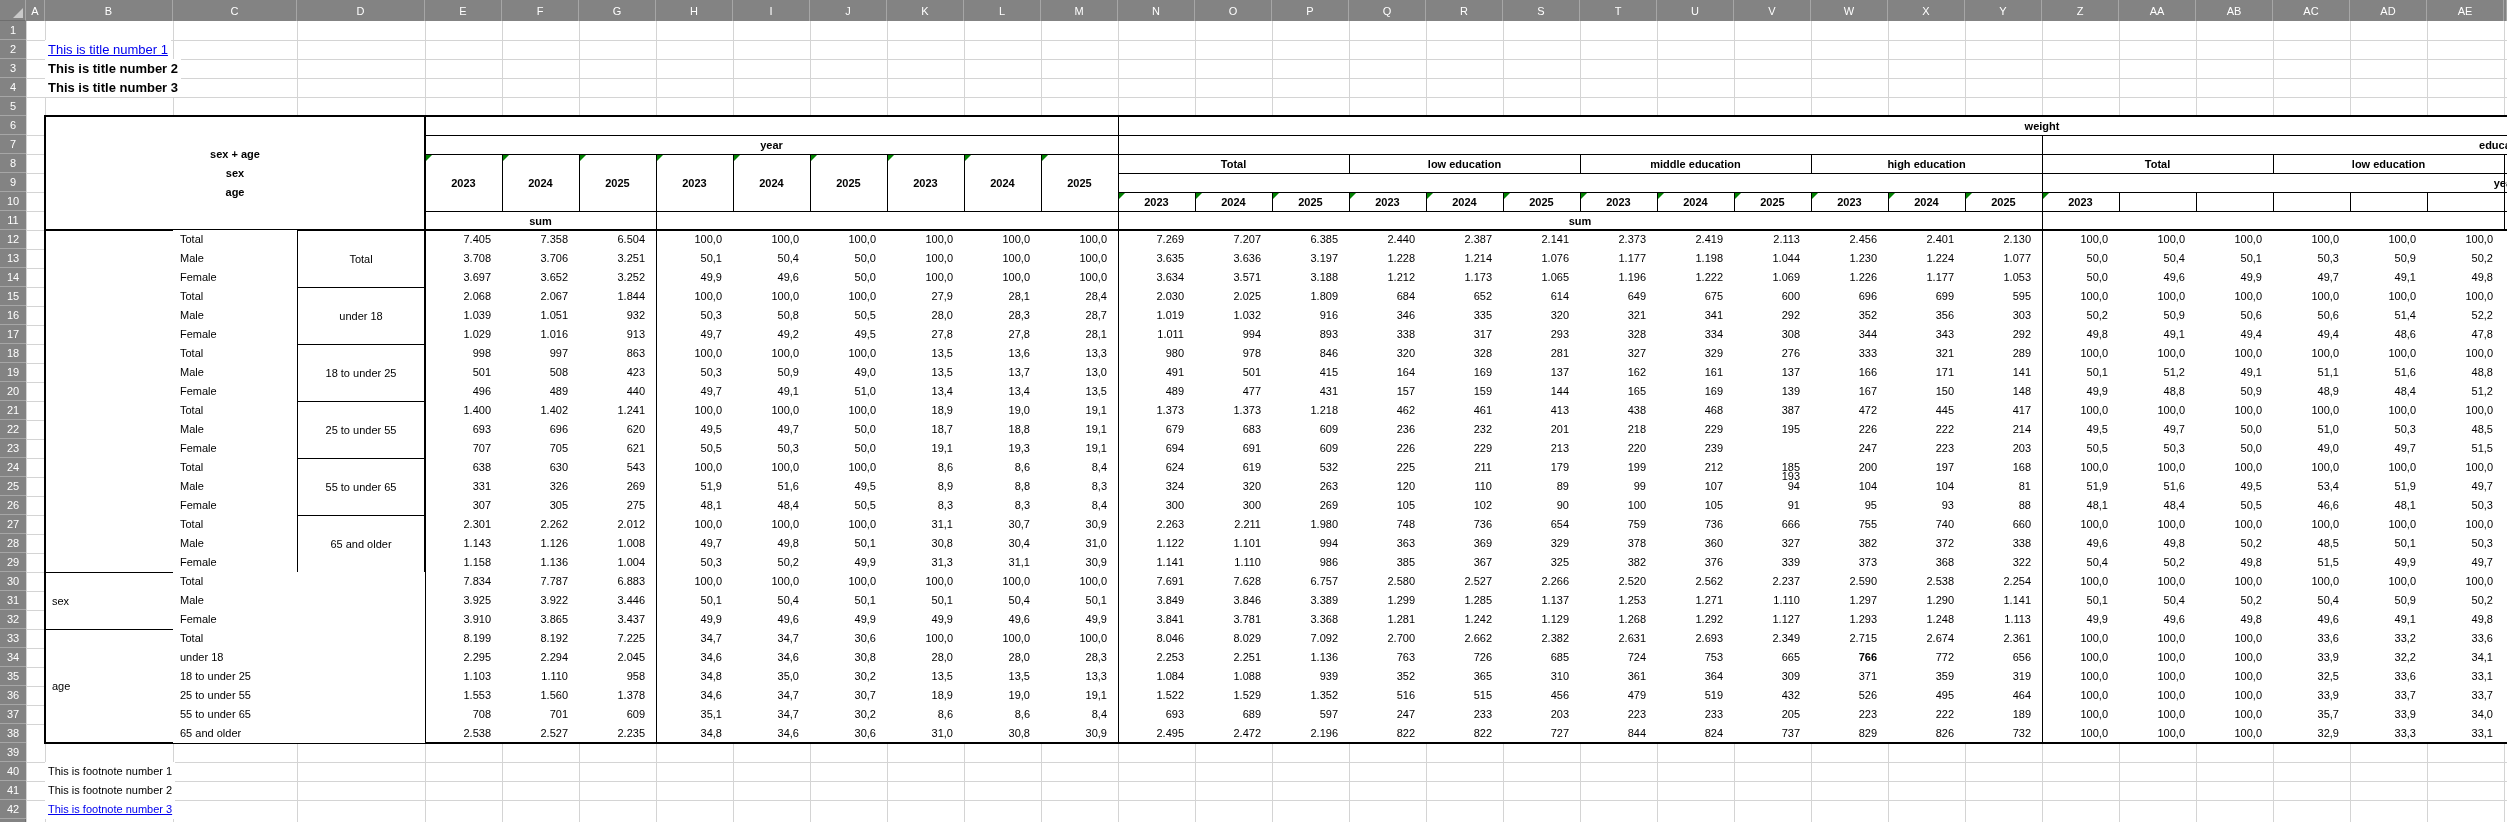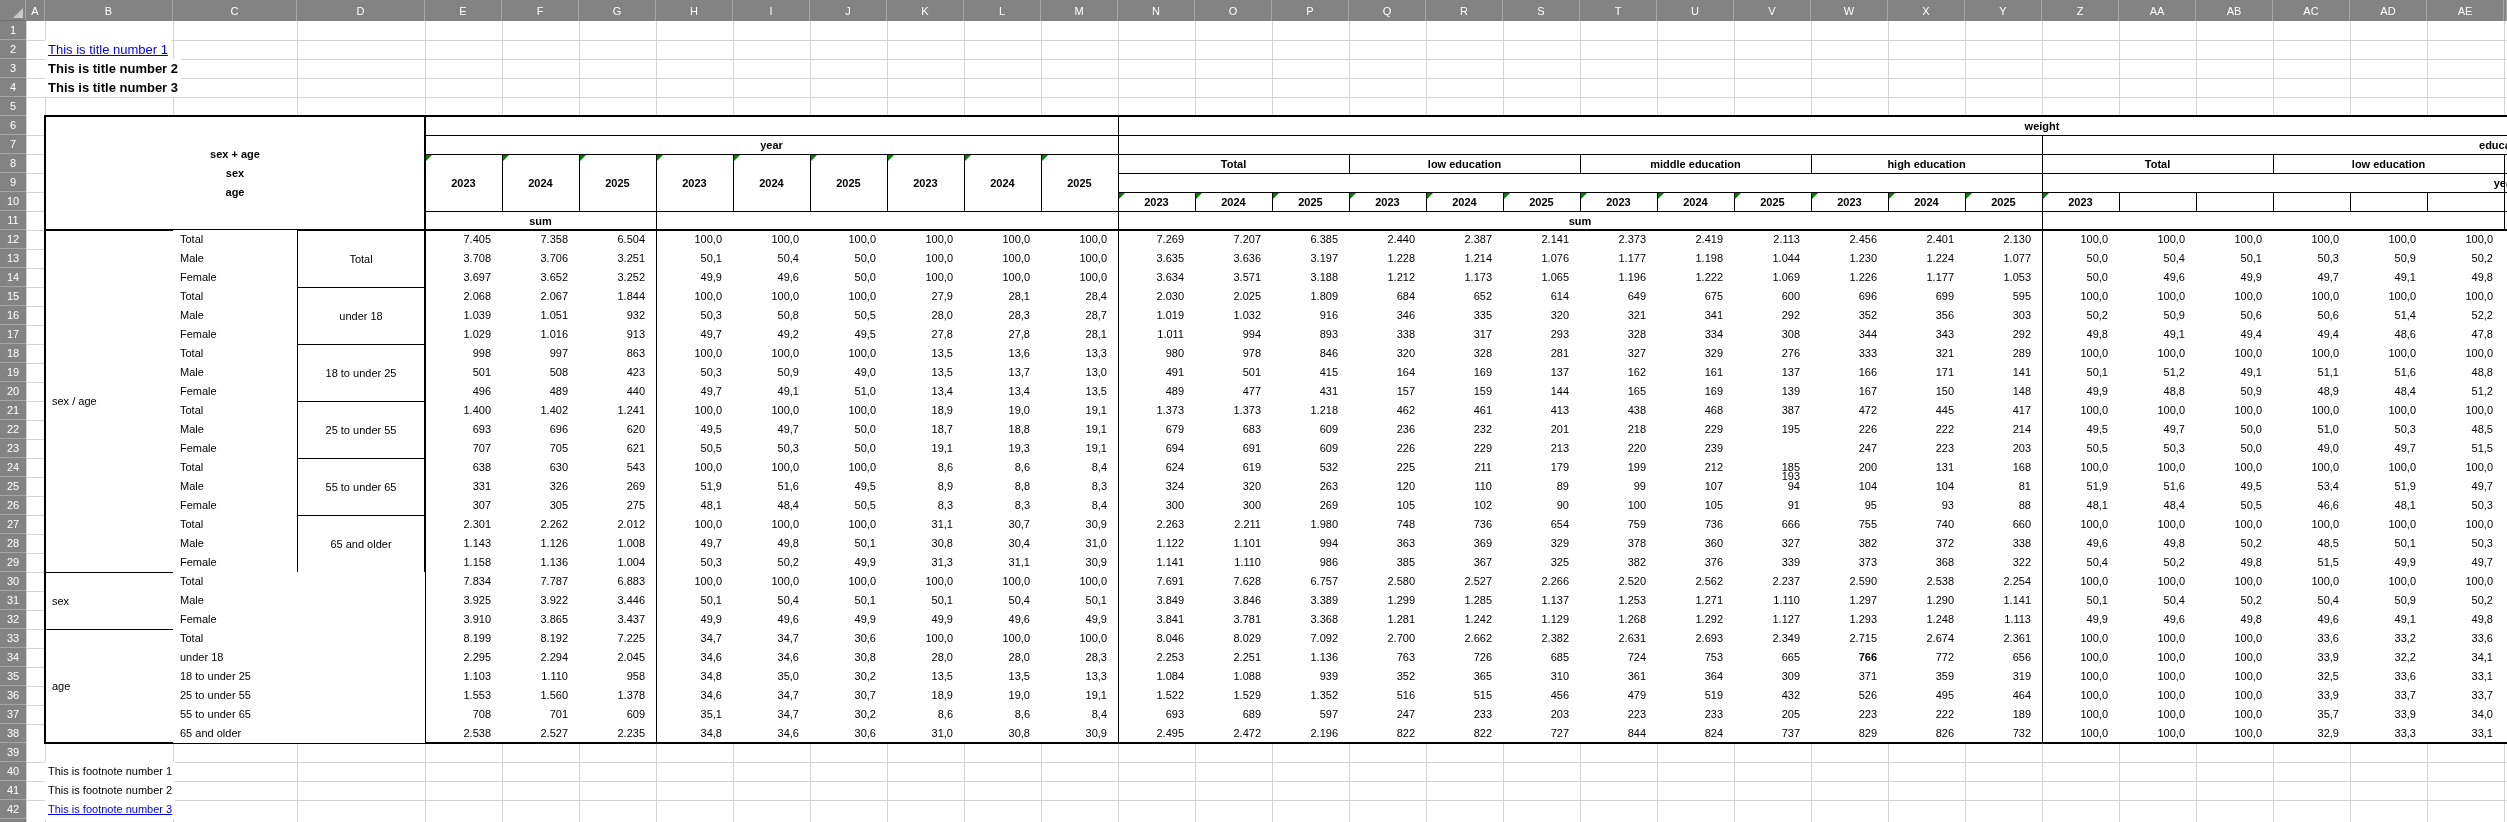--- a/index.html
+++ b/index.html
@@ -690,21 +690,21 @@
       <div class="abs num hline19" style="left: 1118px; top: 458px; width: 66px; height: 19px;">624</div>
       <div class="abs num hline19" style="left: 1195px; top: 458px; width: 66px; height: 19px;">619</div>
       <div class="abs num hline19" style="left: 1272px; top: 458px; width: 66px; height: 19px;">532</div>
       <div class="abs num hline19" style="left: 1349px; top: 458px; width: 66px; height: 19px;">225</div>
       <div class="abs num hline19" style="left: 1426px; top: 458px; width: 66px; height: 19px;">211</div>
       <div class="abs num hline19" style="left: 1503px; top: 458px; width: 66px; height: 19px;">179</div>
       <div class="abs num hline19" style="left: 1580px; top: 458px; width: 66px; height: 19px;">199</div>
       <div class="abs num hline19" style="left: 1657px; top: 458px; width: 66px; height: 19px;">212</div>
       <div class="abs num hline19" style="left: 1734px; top: 458px; width: 66px; height: 19px;">185</div>
       <div class="abs num hline19" style="left: 1811px; top: 458px; width: 66px; height: 19px;">200</div>
-      <div class="abs num hline19" style="left: 1888px; top: 458px; width: 66px; height: 19px;">131</div>
+      <div class="abs num hline19" style="left: 1888px; top: 458px; width: 66px; height: 19px;">197</div>
       <div class="abs num hline19" style="left: 1965px; top: 458px; width: 66px; height: 19px;">168</div>
       <div class="abs num hline19" style="left: 2042px; top: 458px; width: 66px; height: 19px;">100,0</div>
       <div class="abs num hline19" style="left: 2119px; top: 458px; width: 66px; height: 19px;">100,0</div>
       <div class="abs num hline19" style="left: 2196px; top: 458px; width: 66px; height: 19px;">100,0</div>
       <div class="abs num hline19" style="left: 2273px; top: 458px; width: 66px; height: 19px;">100,0</div>
       <div class="abs num hline19" style="left: 2350px; top: 458px; width: 66px; height: 19px;">100,0</div>
       <div class="abs num hline19" style="left: 2427px; top: 458px; width: 66px; height: 19px;">100,0</div>
       <div class="abs lab" style="left: 173px; top: 477px; width: 124px; height: 19px;">Male</div>
       <div class="abs num hline19" style="left: 425px; top: 477px; width: 66px; height: 19px;">331</div>
       <div class="abs num hline19" style="left: 502px; top: 477px; width: 66px; height: 19px;">326</div>
@@ -1116,23 +1116,20 @@
   <div class="abs ctr bold" style="left:1118px;top:154px;width:231px;height:19px;">Total</div>
   <div class="abs ctr bold" style="left:1349px;top:154px;width:231px;height:19px;">low education</div>
   <div class="abs ctr bold" style="left:1580px;top:154px;width:231px;height:19px;">middle education</div>
   <div class="abs ctr bold" style="left:1811px;top:154px;width:231px;height:19px;">high education</div>
   <div class="abs ctr bold" style="left:2042px;top:154px;width:231px;height:19px;">Total</div>
   <div class="abs ctr bold" style="left:2273px;top:154px;width:231px;height:19px;">low education</div>
 
   <div class="abs ctr bold" style="left:425px;top:211px;width:231px;height:19px;">sum</div>
   <div class="abs ctr bold" style="left:1118px;top:211px;width:924px;height:19px;">sum</div>
 
-  <div class="abs vctr" style="left:52px;top:230px;width:120px;height:342px;">
-    <span>sex / age</span>
-    </div>
   <div class="abs vctr" style="left:52px;top:572px;width:120px;height:57px;">
     <span>sex</span>
     </div>
   <div class="abs vctr" style="left:52px;top:629px;width:120px;height:114px;">
     <span>age</span>
     </div>
 
   <div class="abs ctr" style="left:297px;top:230px;width:128px;height:57px;">Total</div>
   <div class="abs ctr" style="left:297px;top:287px;width:128px;height:57px;">under 18</div>
   <div class="abs ctr" style="left:297px;top:344px;width:128px;height:57px;">18 to under 25</div>

